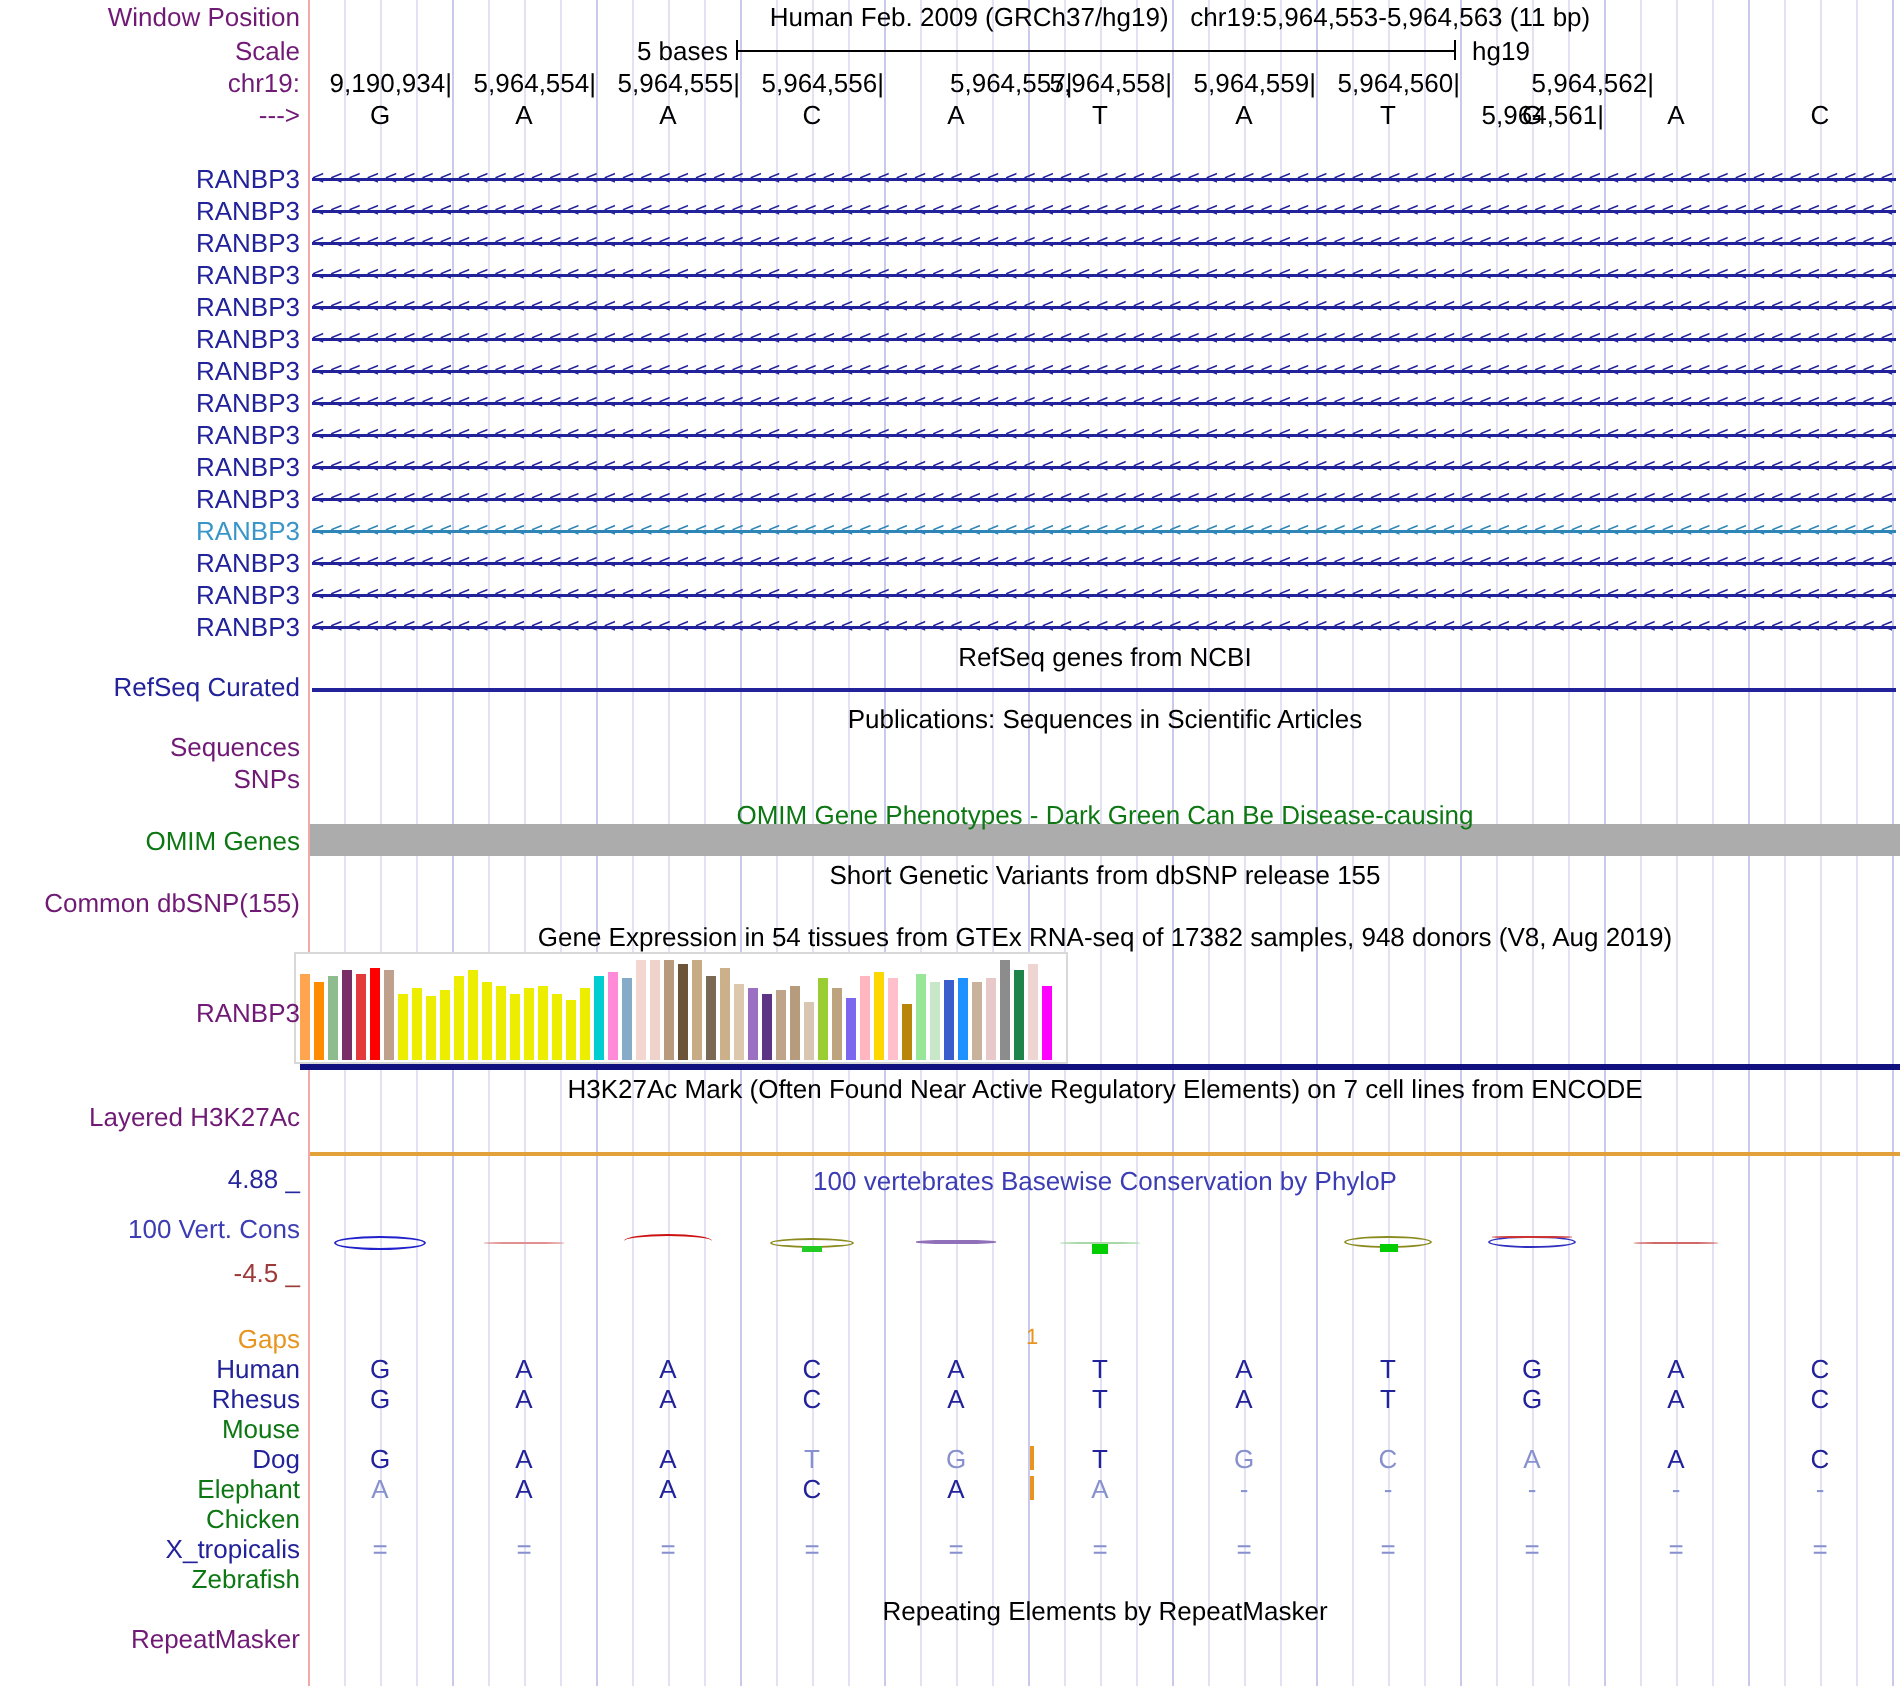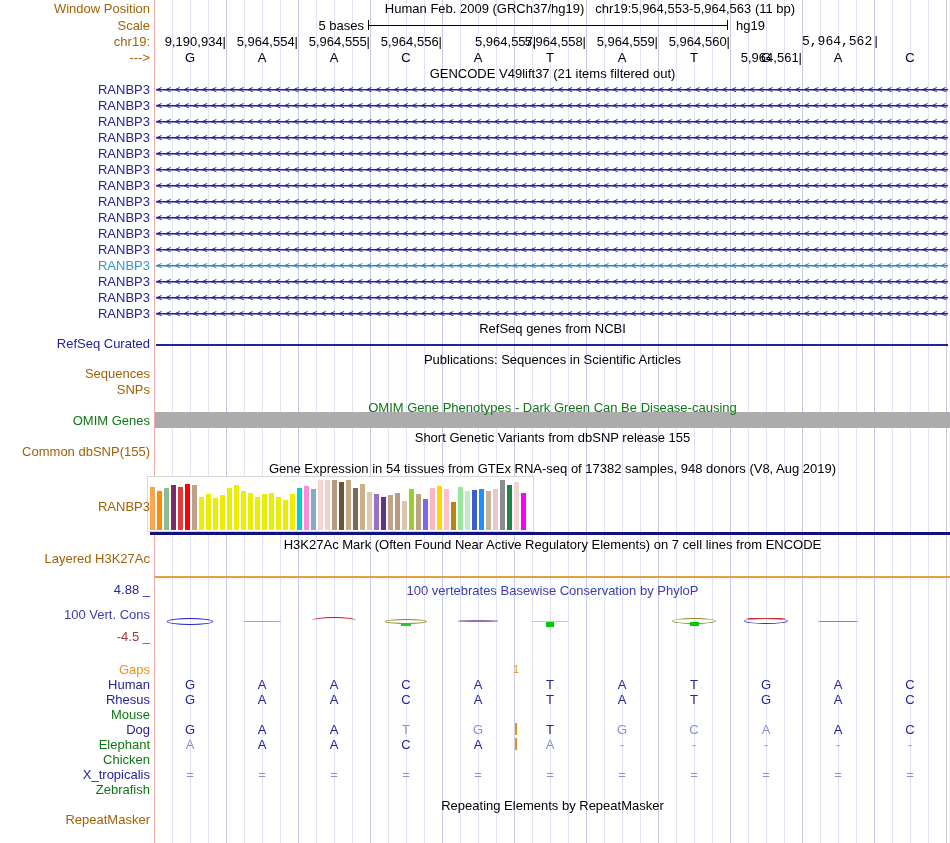--- a/index.html
+++ b/index.html
@@ -8,21 +8,21 @@
 
   
   .grid {
     position:absolute; left:154px; top:0; width:796px; height:843px; z-index:0;
     background-image:
       repeating-linear-gradient(90deg, #c9c9e9 0 1px, transparent 1px 72px),
       repeating-linear-gradient(90deg, #e2e2f4 0 1px, transparent 1px 18px);
   }
   .pinkline { position:absolute; left:154px; top:0; width:1px; height:843px; background:#f4a9a9; z-index:1; }
 
-  .lbl { position:absolute; left:0; width:150px; text-align:right; font-size:13px; color:#a16207; z-index:3; white-space:nowrap; }
+  .lbl { position:absolute; left:0; width:150px; text-align:right; font-size:13px; color:#701a75; z-index:3; white-space:nowrap; }
   .title { position:absolute; left:155px; width:795px; text-align:center; font-size:13px; color:#000; z-index:3; white-space:nowrap; }
   .navy { color:#22229a; }
   .ltblue { color:#3a96c8; }
   .green { color:#0d7813; }
   .blue  { color:#3c3cb4; }
   .maroon{ color:#9c3a3a; }
   .orange{ color:#e8951f; }
 
   .trow { position:absolute; left:156px; width:792px; height:16px; overflow:hidden; z-index:2;
           background:linear-gradient(currentColor,currentColor) 0 50%/100% 1.5px no-repeat; }
@@ -69,39 +69,38 @@
   <div id="pos-row">
       <div class="poslbl" style="left: 154px; top: 34px;">9,190,934|</div>
       <div class="poslbl" style="left: 226px; top: 34px;">5,964,554|</div>
       <div class="poslbl" style="left: 298px; top: 34px;">5,964,555|</div>
       <div class="poslbl" style="left: 370px; top: 34px;">5,964,556|</div>
       <div class="poslbl" style="left: 442px; top: 34px; padding-left: 33px;">5,964,557|</div>
       <div class="poslbl" style="left: 514px; top: 34px;">5,964,558|</div>
       <div class="poslbl" style="left: 586px; top: 34px;">5,964,559|</div>
       <div class="poslbl" style="left: 658px; top: 34px;">5,964,560|</div>
       <div class="poslbl" style="left: 730px; top: 34px; margin-top: 16px;">5,964,561|</div>
-      <div class="poslbl" style="left: 802px; top: 34px; font-family: Liberation Mono, monospace;">5,964,562|</div>
+      <div class="poslbl" style="left: 755px; top: 34px;">5,964,562|</div>
     </div>
 
   <div class="lbl" style="top:50px">---&gt;</div>
   <div id="base-row">
       <div class="basecell" style="left: 154px; top: 50px;">G</div>
       <div class="basecell" style="left: 226px; top: 50px;">A</div>
       <div class="basecell" style="left: 298px; top: 50px;">A</div>
       <div class="basecell" style="left: 370px; top: 50px;">C</div>
       <div class="basecell" style="left: 442px; top: 50px;">A</div>
       <div class="basecell" style="left: 514px; top: 50px;">T</div>
       <div class="basecell" style="left: 586px; top: 50px;">A</div>
       <div class="basecell" style="left: 658px; top: 50px;">T</div>
       <div class="basecell" style="left: 730px; top: 50px;">G</div>
       <div class="basecell" style="left: 802px; top: 50px;">A</div>
       <div class="basecell" style="left: 874px; top: 50px;">C</div>
     </div>
 
-  <div class="title" style="top:66px">GENCODE V49lift37 (21 items filtered out)</div>
   <div id="transcripts">
       <div class="lbl navy" style="top: 82px;">RANBP3</div>
       <div class="trow" style="top: 82px; color: rgb(34, 34, 154);">
         <span>&lt;&lt;&lt;&lt;&lt;&lt;&lt;&lt;&lt;&lt;&lt;&lt;&lt;&lt;&lt;&lt;&lt;&lt;&lt;&lt;&lt;&lt;&lt;&lt;&lt;&lt;&lt;&lt;&lt;&lt;&lt;&lt;&lt;&lt;&lt;&lt;&lt;&lt;&lt;&lt;&lt;&lt;&lt;&lt;&lt;&lt;&lt;&lt;&lt;&lt;&lt;&lt;&lt;&lt;&lt;&lt;&lt;&lt;&lt;&lt;&lt;&lt;&lt;&lt;&lt;&lt;&lt;&lt;&lt;&lt;&lt;&lt;&lt;&lt;&lt;&lt;&lt;&lt;&lt;&lt;&lt;&lt;&lt;&lt;&lt;&lt;&lt;&lt;&lt;&lt;</span>
       </div>
       <div class="lbl navy" style="top: 98px;">RANBP3</div>
       <div class="trow" style="top: 98px; color: rgb(34, 34, 154);">
         <span>&lt;&lt;&lt;&lt;&lt;&lt;&lt;&lt;&lt;&lt;&lt;&lt;&lt;&lt;&lt;&lt;&lt;&lt;&lt;&lt;&lt;&lt;&lt;&lt;&lt;&lt;&lt;&lt;&lt;&lt;&lt;&lt;&lt;&lt;&lt;&lt;&lt;&lt;&lt;&lt;&lt;&lt;&lt;&lt;&lt;&lt;&lt;&lt;&lt;&lt;&lt;&lt;&lt;&lt;&lt;&lt;&lt;&lt;&lt;&lt;&lt;&lt;&lt;&lt;&lt;&lt;&lt;&lt;&lt;&lt;&lt;&lt;&lt;&lt;&lt;&lt;&lt;&lt;&lt;&lt;&lt;&lt;&lt;&lt;&lt;&lt;&lt;&lt;&lt;&lt;</span>
       </div>
       <div class="lbl navy" style="top: 114px;">RANBP3</div>

